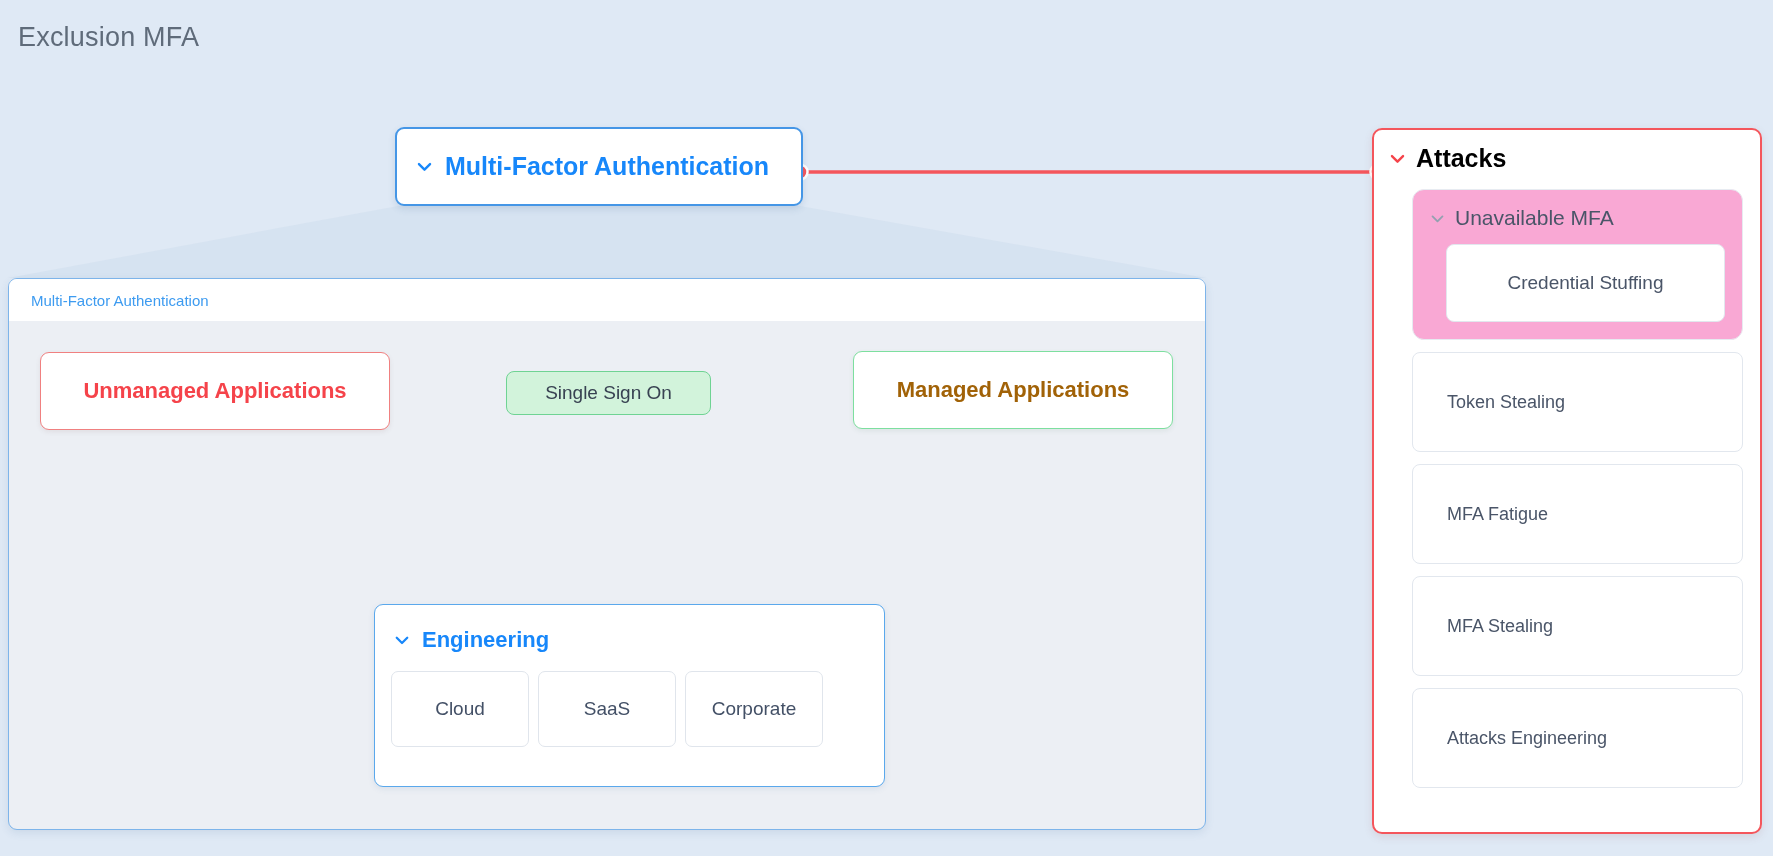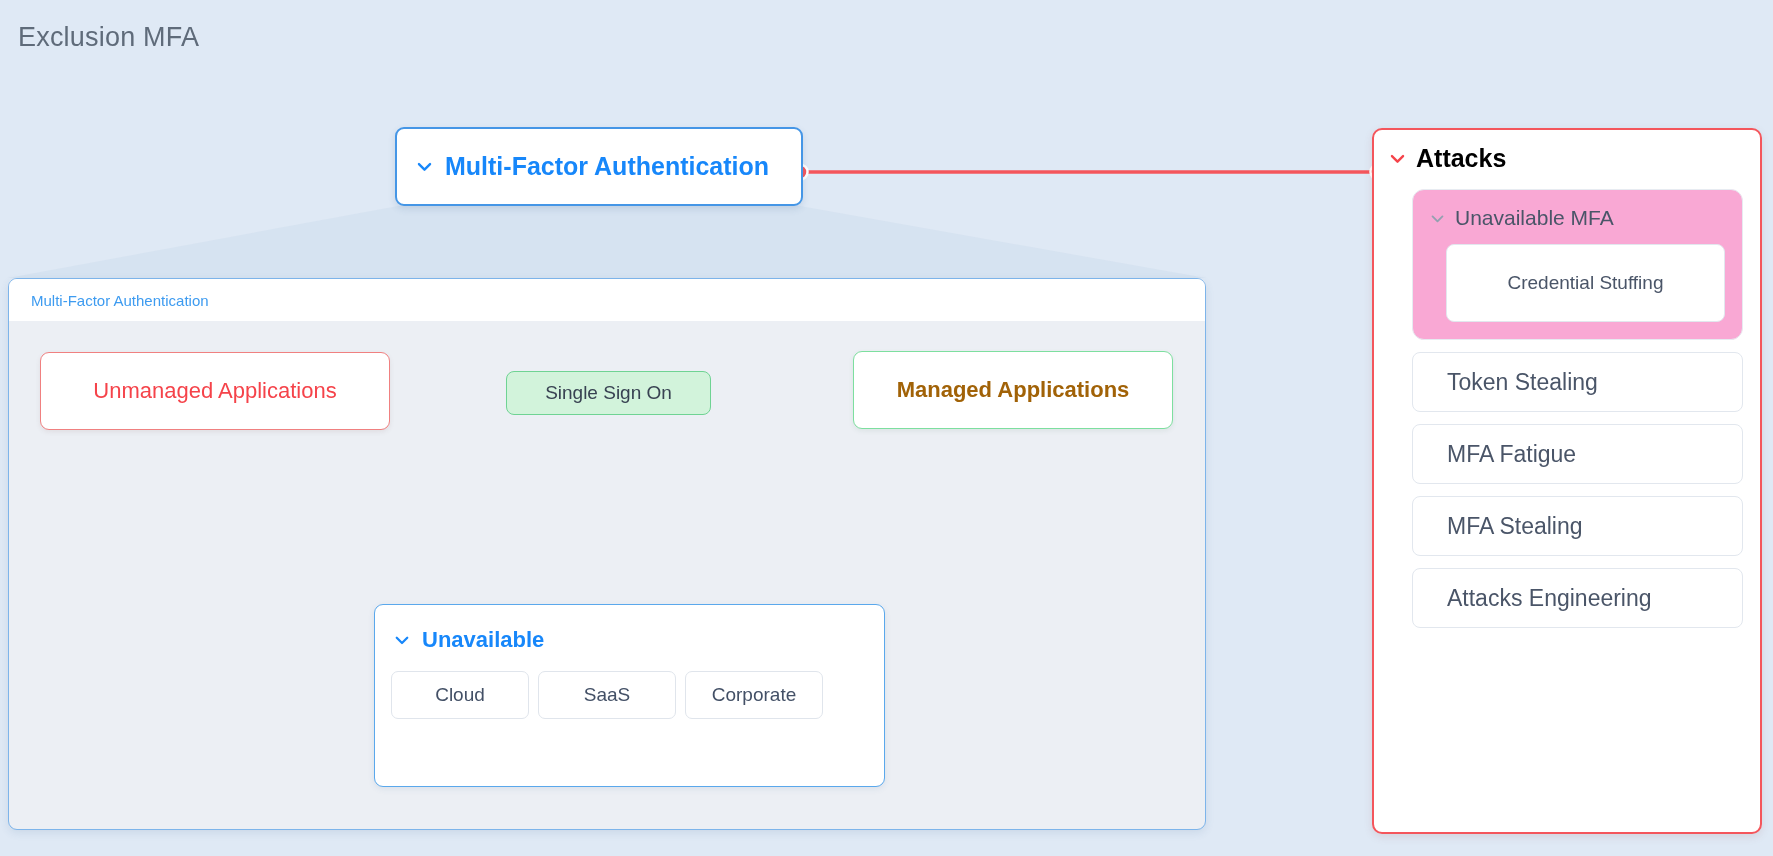--- a/index.html
+++ b/index.html
@@ -117,21 +117,21 @@
     width: 350px;
     height: 78px;
     border: 1.6px solid #f08080;
     box-shadow: 0 2px 5px rgba(120,80,80,.10);
     display: flex;
     align-items: center;
     justify-content: center;
   }
   .unmanaged-node .label {
     font-size: 22px;
-    font-weight: normal;
+    font-weight: bold;
     color: #f5434a;
     white-space: nowrap;
   }
 
   .sso-node {
     left: 506px;
     top: 371px;
     width: 205px;
     height: 44px;
     background: #d2f3db;
@@ -188,21 +188,21 @@
     color: #1787fa;
     white-space: nowrap;
   }
   .apps-children {
     display: flex;
     gap: 9px;
     padding: 18px 0 0 16px;
   }
   .app-chip {
     width: 138px;
-    height: 48px;
+    height: 76px;
     box-sizing: border-box;
     background: #ffffff;
     border: 1.3px solid #e0e5ec;
     border-radius: 7px;
     display: flex;
     align-items: center;
     justify-content: center;
     font-size: 19px;
     color: #435066;
     white-space: nowrap;
@@ -276,22 +276,22 @@
     display: flex;
     align-items: center;
     justify-content: center;
     font-size: 19px;
     color: #4a5568;
     white-space: nowrap;
   }
   .attack-chip.top {
     justify-content: flex-start;
     padding-left: 34px;
-    height: 60px;
-    font-size: 23px;
+    height: 100px;
+    font-size: 18px;
   }
 
   
   .chev {
     display: inline-block;
     line-height: 0;
     flex: none;
   }
   .chev svg { display: block; }
 </style>
@@ -370,21 +370,21 @@
     <span class="label">Managed Applications</span>
   </div>
 
   <div class="node apps-node">
     <div class="apps-header">
       <span class="chev">
         <svg width="18" height="18" viewBox="0 0 24 24" fill="none" stroke="#1787fa" stroke-width="3" stroke-linecap="round" stroke-linejoin="round">
           <polyline points="5 9 12 16 19 9"></polyline>
         </svg>
       </span>
-      <span class="label">Unavailable</span>
+      <span class="label">Engineering</span>
     </div>
     <div class="apps-children">
       <div class="app-chip">Cloud</div>
       <div class="app-chip">SaaS</div>
       <div class="app-chip">Corporate</div>
     </div>
   </div>
 
   <div class="attacks-panel">
     <div class="attacks-header">

